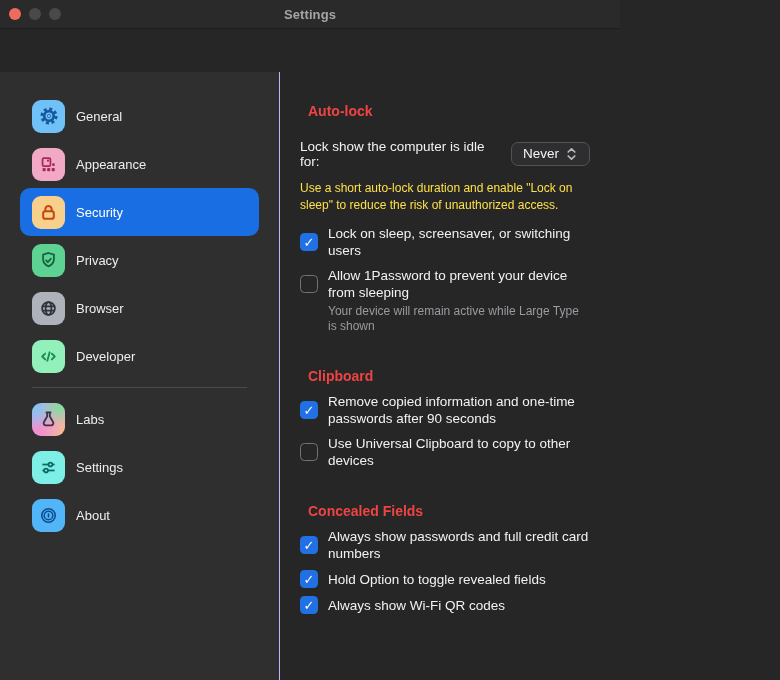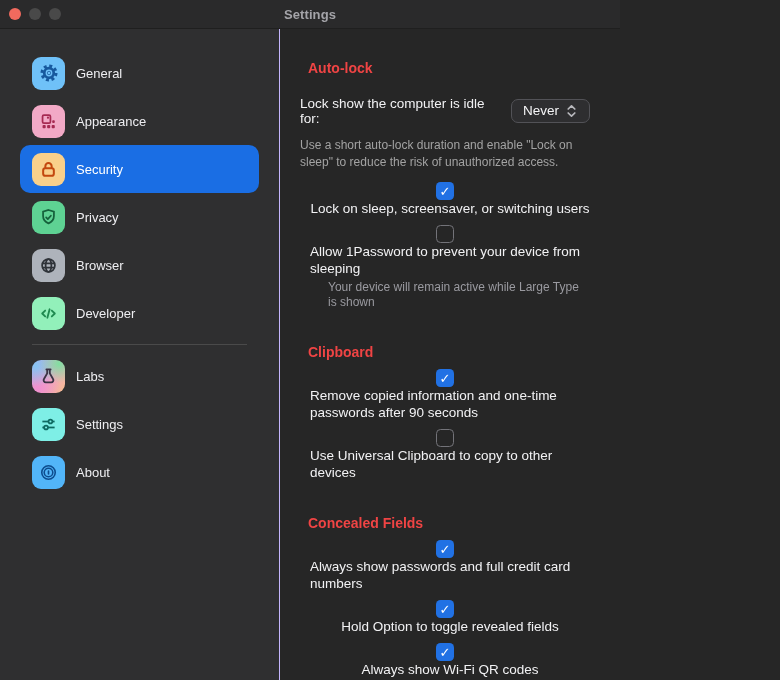--- a/index.html
+++ b/index.html
@@ -3,21 +3,21 @@
 <meta charset="utf-8">
 <style>
   html,body{margin:0;padding:0;}
   body{
     width:780px;height:680px;overflow:hidden;
     background:#262626;
     font-family:"Liberation Sans","DejaVu Sans",sans-serif;
     -webkit-font-smoothing:antialiased;
     user-select:none;
   }
-  .window{width:620px;height:680px;display:flex;flex-direction:column;background:#262626;}
+  .window{width:620px;height:680px;display:flex;flex-direction:column;background:#262626;gap:43px;}
 
   
   .titlebar{
     position:relative;height:28px;flex:0 0 28px;
     background:#2a2a2b;border-bottom:1px solid #1f1f1f;
     display:flex;align-items:center;justify-content:center;
   }
   .traffic{position:absolute;left:9px;top:0;height:28px;display:flex;align-items:center;gap:8px;}
   .light{width:12px;height:12px;border-radius:50%;display:inline-block;}
   .light.red{background:#f16a5e;}
@@ -63,24 +63,24 @@
 
   .idle-row{margin-top:19px;display:flex;align-items:center;}
   .idle-label{font-size:13.5px;color:#f2f2f4;}
   .dropdown{
     margin-left:9px;display:inline-flex;align-items:center;gap:7px;
     background:#2e2e30;border:1px solid #525257;border-radius:7px;
     padding:3px 12px 4px 11px;cursor:default;
   }
   .dropdown-value{font-size:13.5px;color:#f5f5f7;}
   .help-text{
-    margin-top:11px;font-size:12px;line-height:16.5px;color:#a3a3a3;max-width:455px;
-  }
-
-  .cb-row{display:flex;align-items:center;margin-top:8px;flex-direction:column;}
+    margin-top:11px;font-size:12px;line-height:16.5px;color:#fde047;max-width:455px;
+  }
+
+  .cb-row{display:flex;align-items:center;margin-top:8px;}
   .cb-row.first{margin-top:11px;}
   .cb-row.after-heading{margin-top:4px;}
   .checkbox{
     width:18px;height:18px;border-radius:4.5px;flex:0 0 18px;box-sizing:border-box;
     border:1.5px solid #737379;background:transparent;
     display:flex;align-items:center;justify-content:center;
   }
   .checkbox.checked{border:none;background:#2171e4;}
   .checkbox.checked::after{
     content:"\2713";color:#ffffff;font-size:13px;font-weight:bold;line-height:1;

